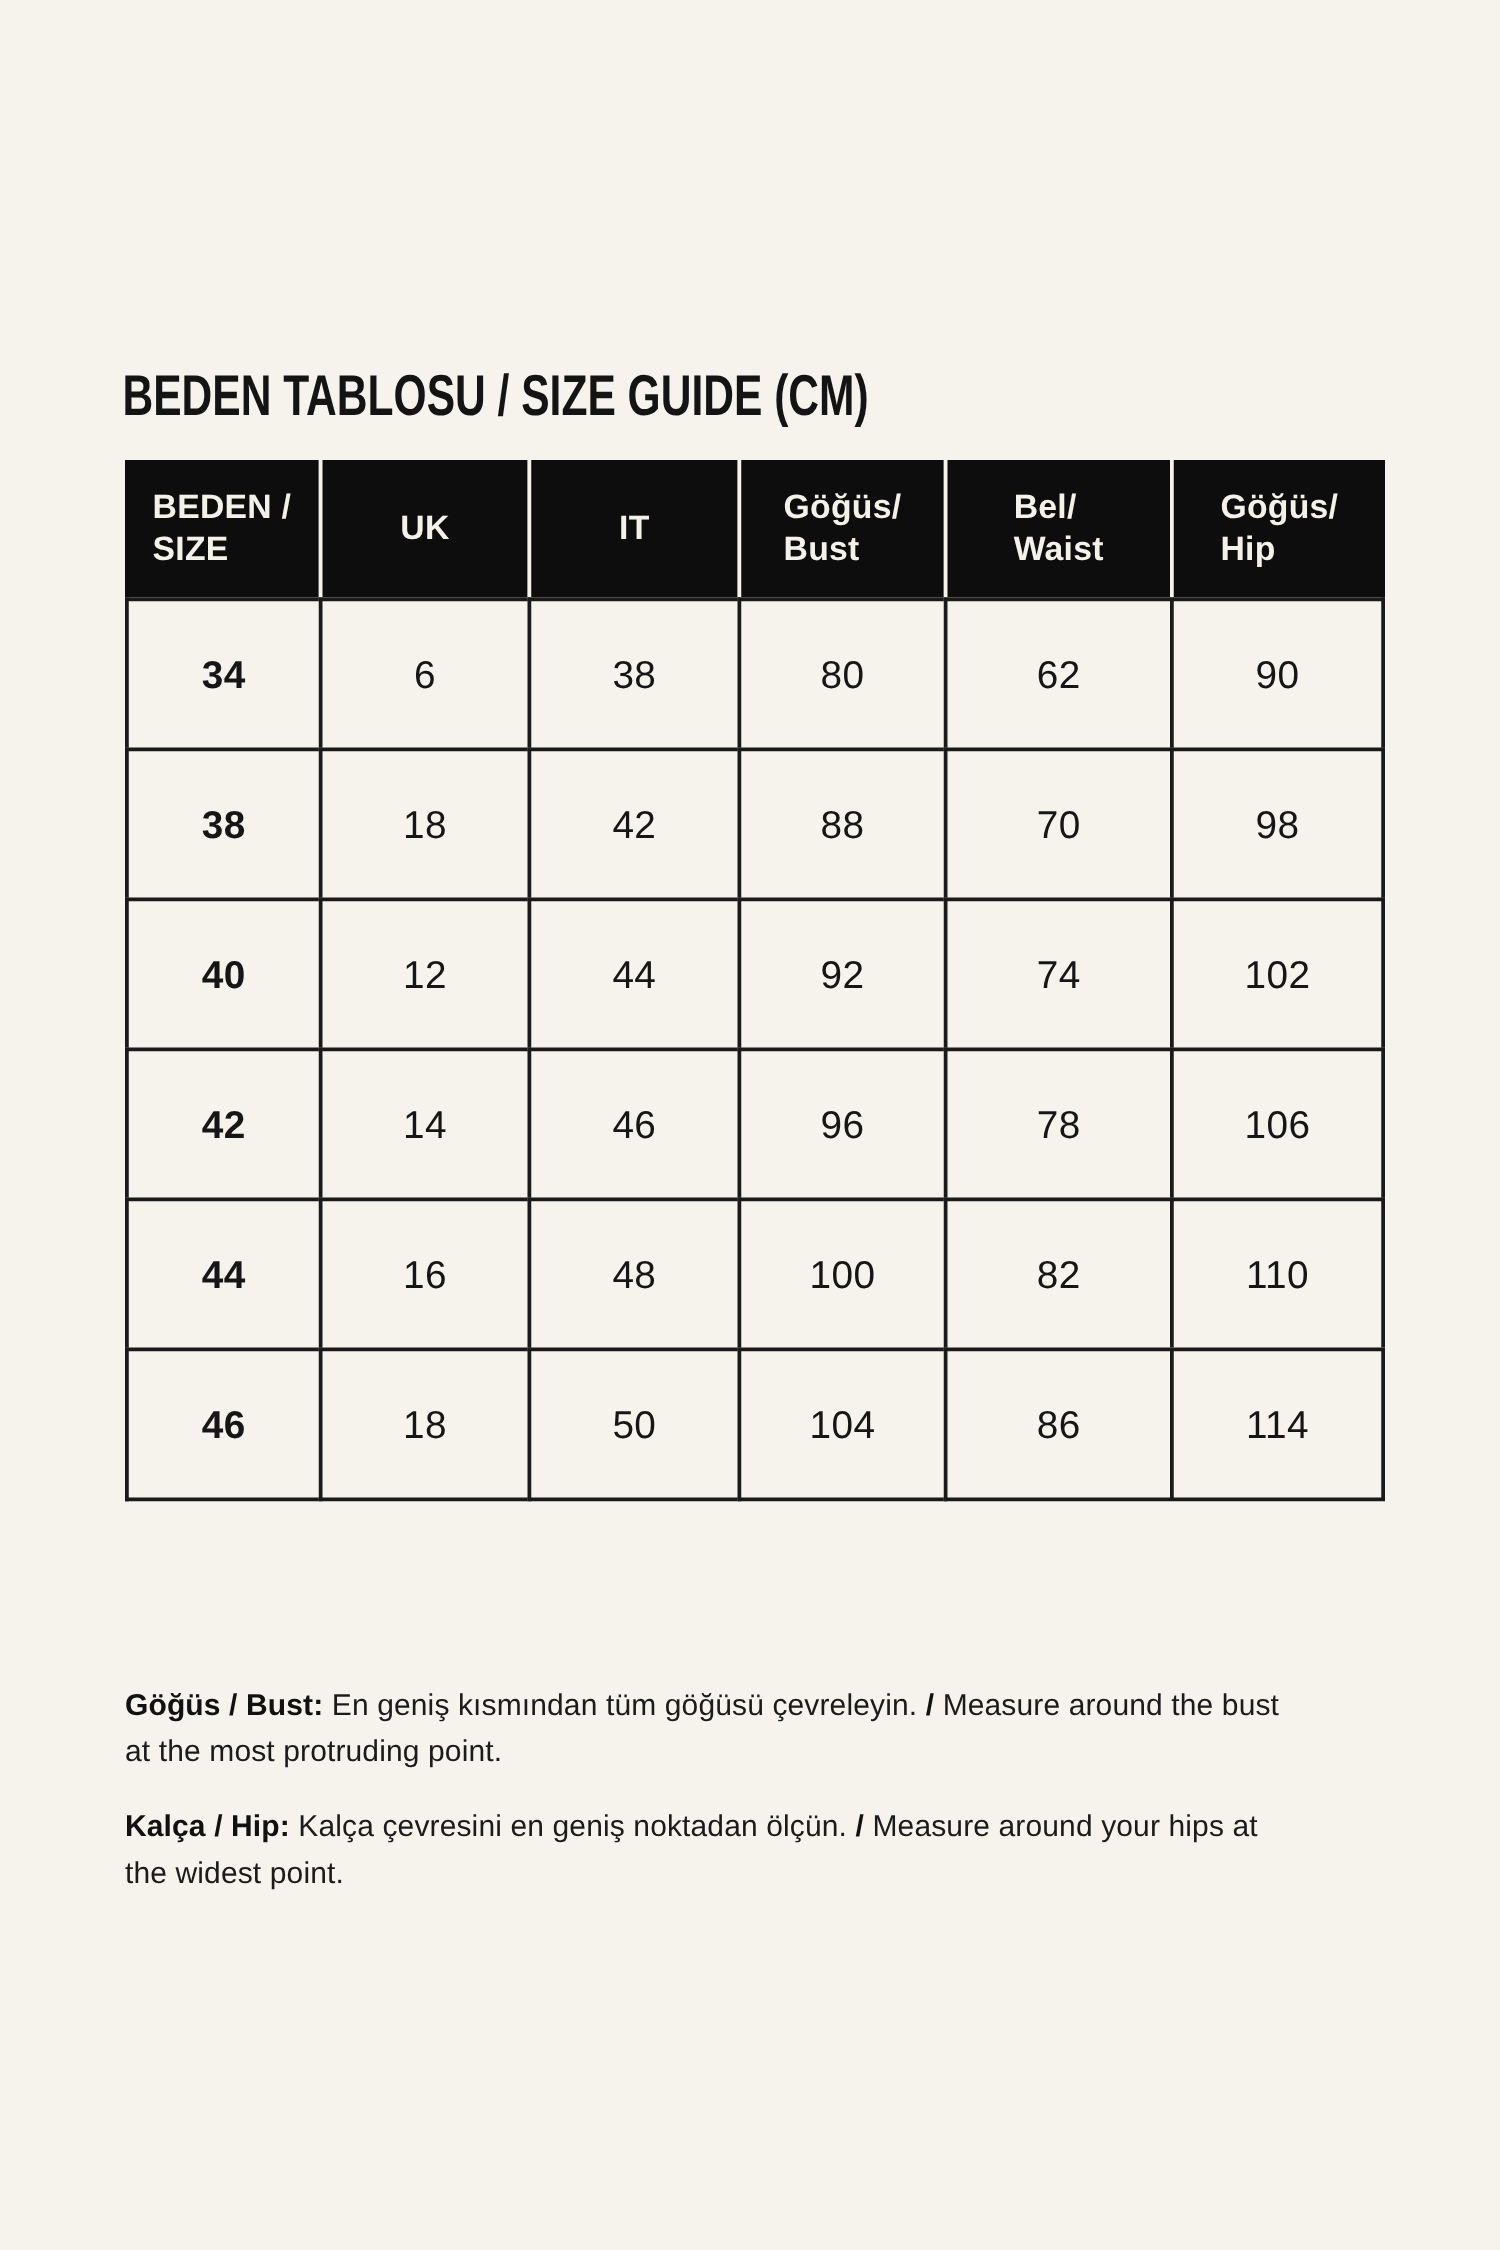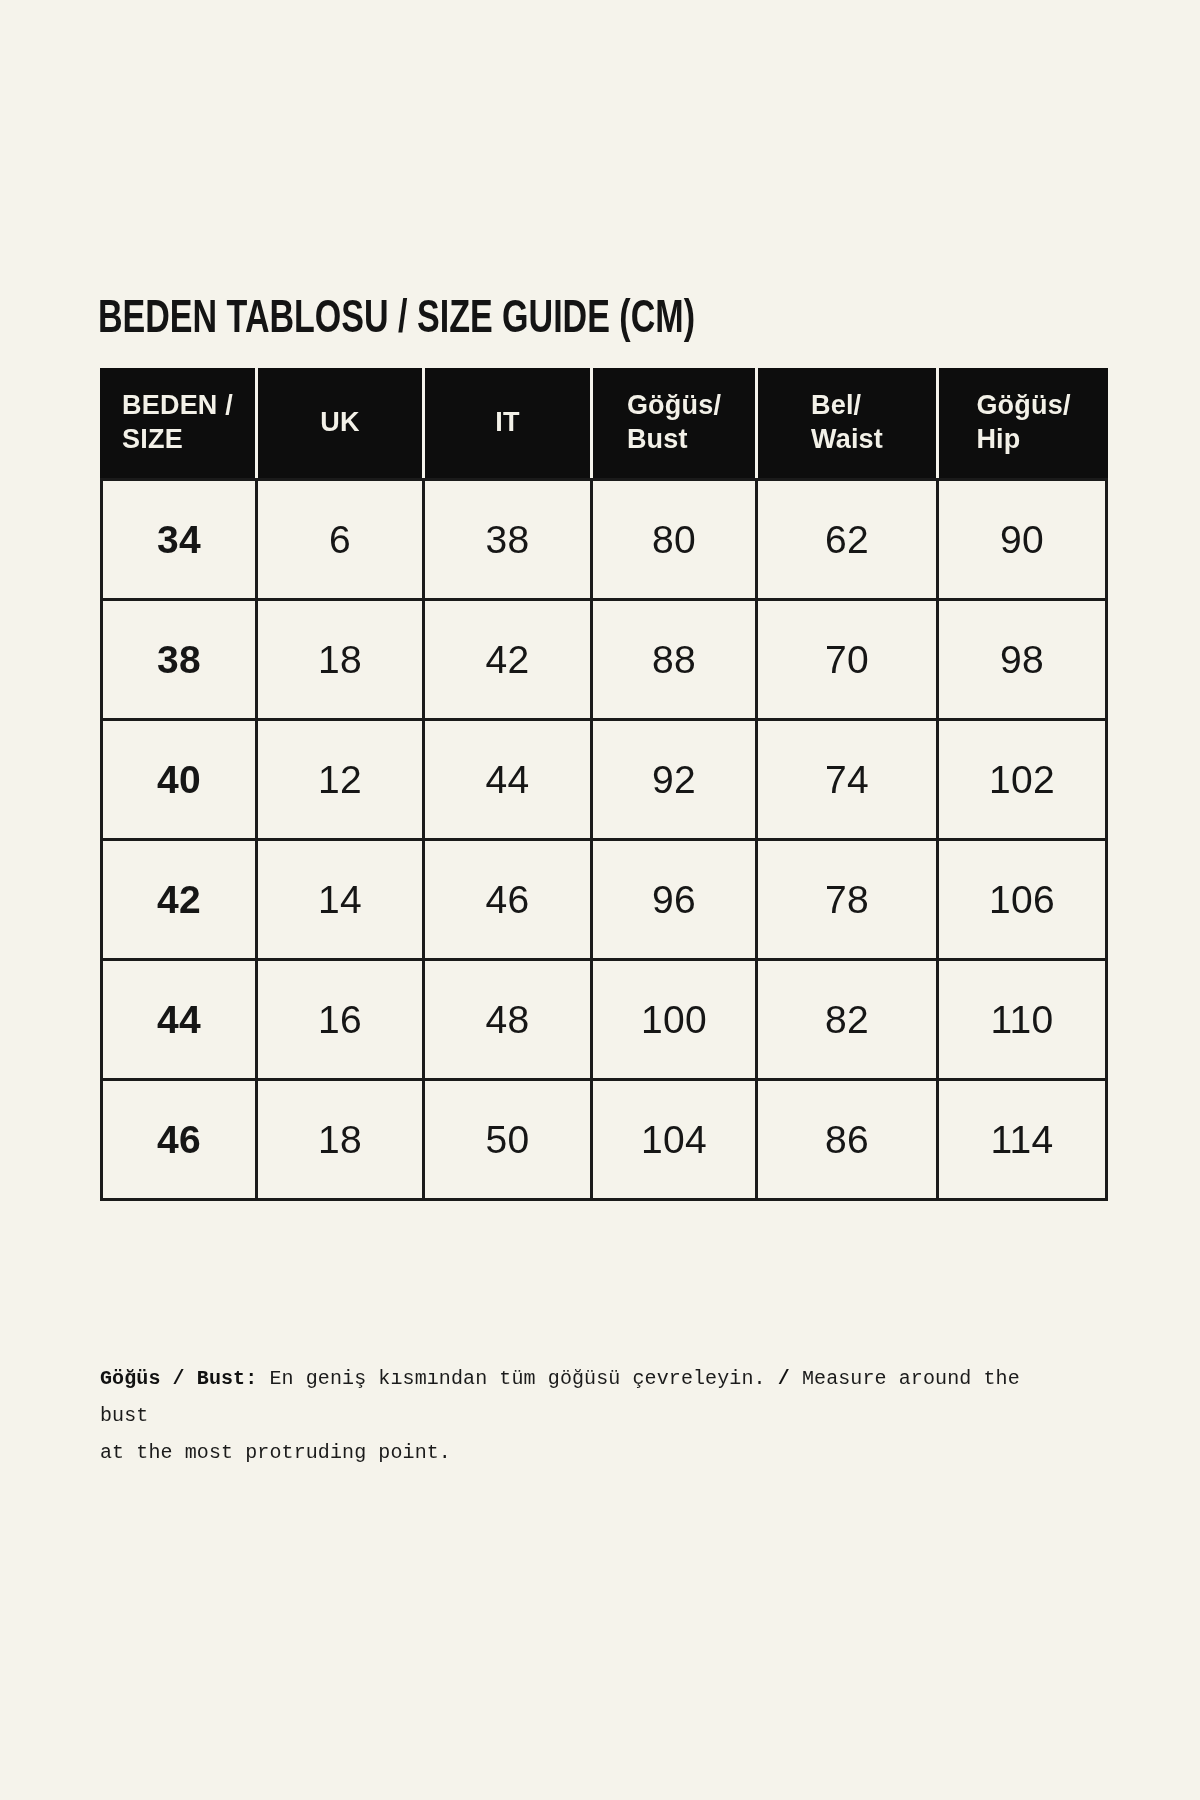--- a/index.html
+++ b/index.html
@@ -65,21 +65,21 @@
     display: inline-block;
     text-align: left;
     white-space: pre-line;
     line-height: 1.25;
     letter-spacing: 0.2px;
   }
   table.size-table td {
     height: 117px;
     text-align: center;
     vertical-align: middle;
-    font-size: 39px;
+    font-size: 31px;
     font-weight: 400;
     letter-spacing: 0.3px;
     border-left: 3px solid #1A1A1A;
     border-top: 3px solid #1A1A1A;
     padding: 0;
     color: #161616;
   }
   table.size-table td:last-child {
     border-right: 3px solid #1A1A1A;
     text-align: center;
@@ -91,26 +91,25 @@
     font-weight: 700;
   }
   
   .notes {
     position: absolute;
     left: 100px;
     top: 1346px;
     width: 960px;
   }
   .note {
-    margin: 14px 0 23px 0;
-    font-size: 20px;
+    margin: 0 0 23px 0;
+    font-size: 24px;
     line-height: 37px;
     color: #1B1B1B;
     letter-spacing: 0.1px;
-    font-family: Liberation Mono, monospace;
   }
   .note b {
     font-weight: 700;
     color: #111111;
   }
   .note .en-text {
     white-space: pre-line;
   }
 </style>
 </head>
@@ -193,15 +192,17 @@
           <td>86</td>
           <td>114</td>
         </tr>
       </tbody>
     </table>
   </div>
 
   <div class="notes">
     <p class="note"><b>Göğüs / Bust:</b> <span>En geniş kısmından tüm göğüsü çevreleyin.</span> <b>/</b> <span class="en-text">Measure around the bust
 at the most protruding point.</span></p>
+    <p class="note"><b>Kalça / Hip:</b> <span>Kalça çevresini en geniş noktadan ölçün.</span> <b>/</b> <span class="en-text">Measure around your hips at
+the widest point.</span></p>
   </div>
 
 </div>
 
 </body></html>

